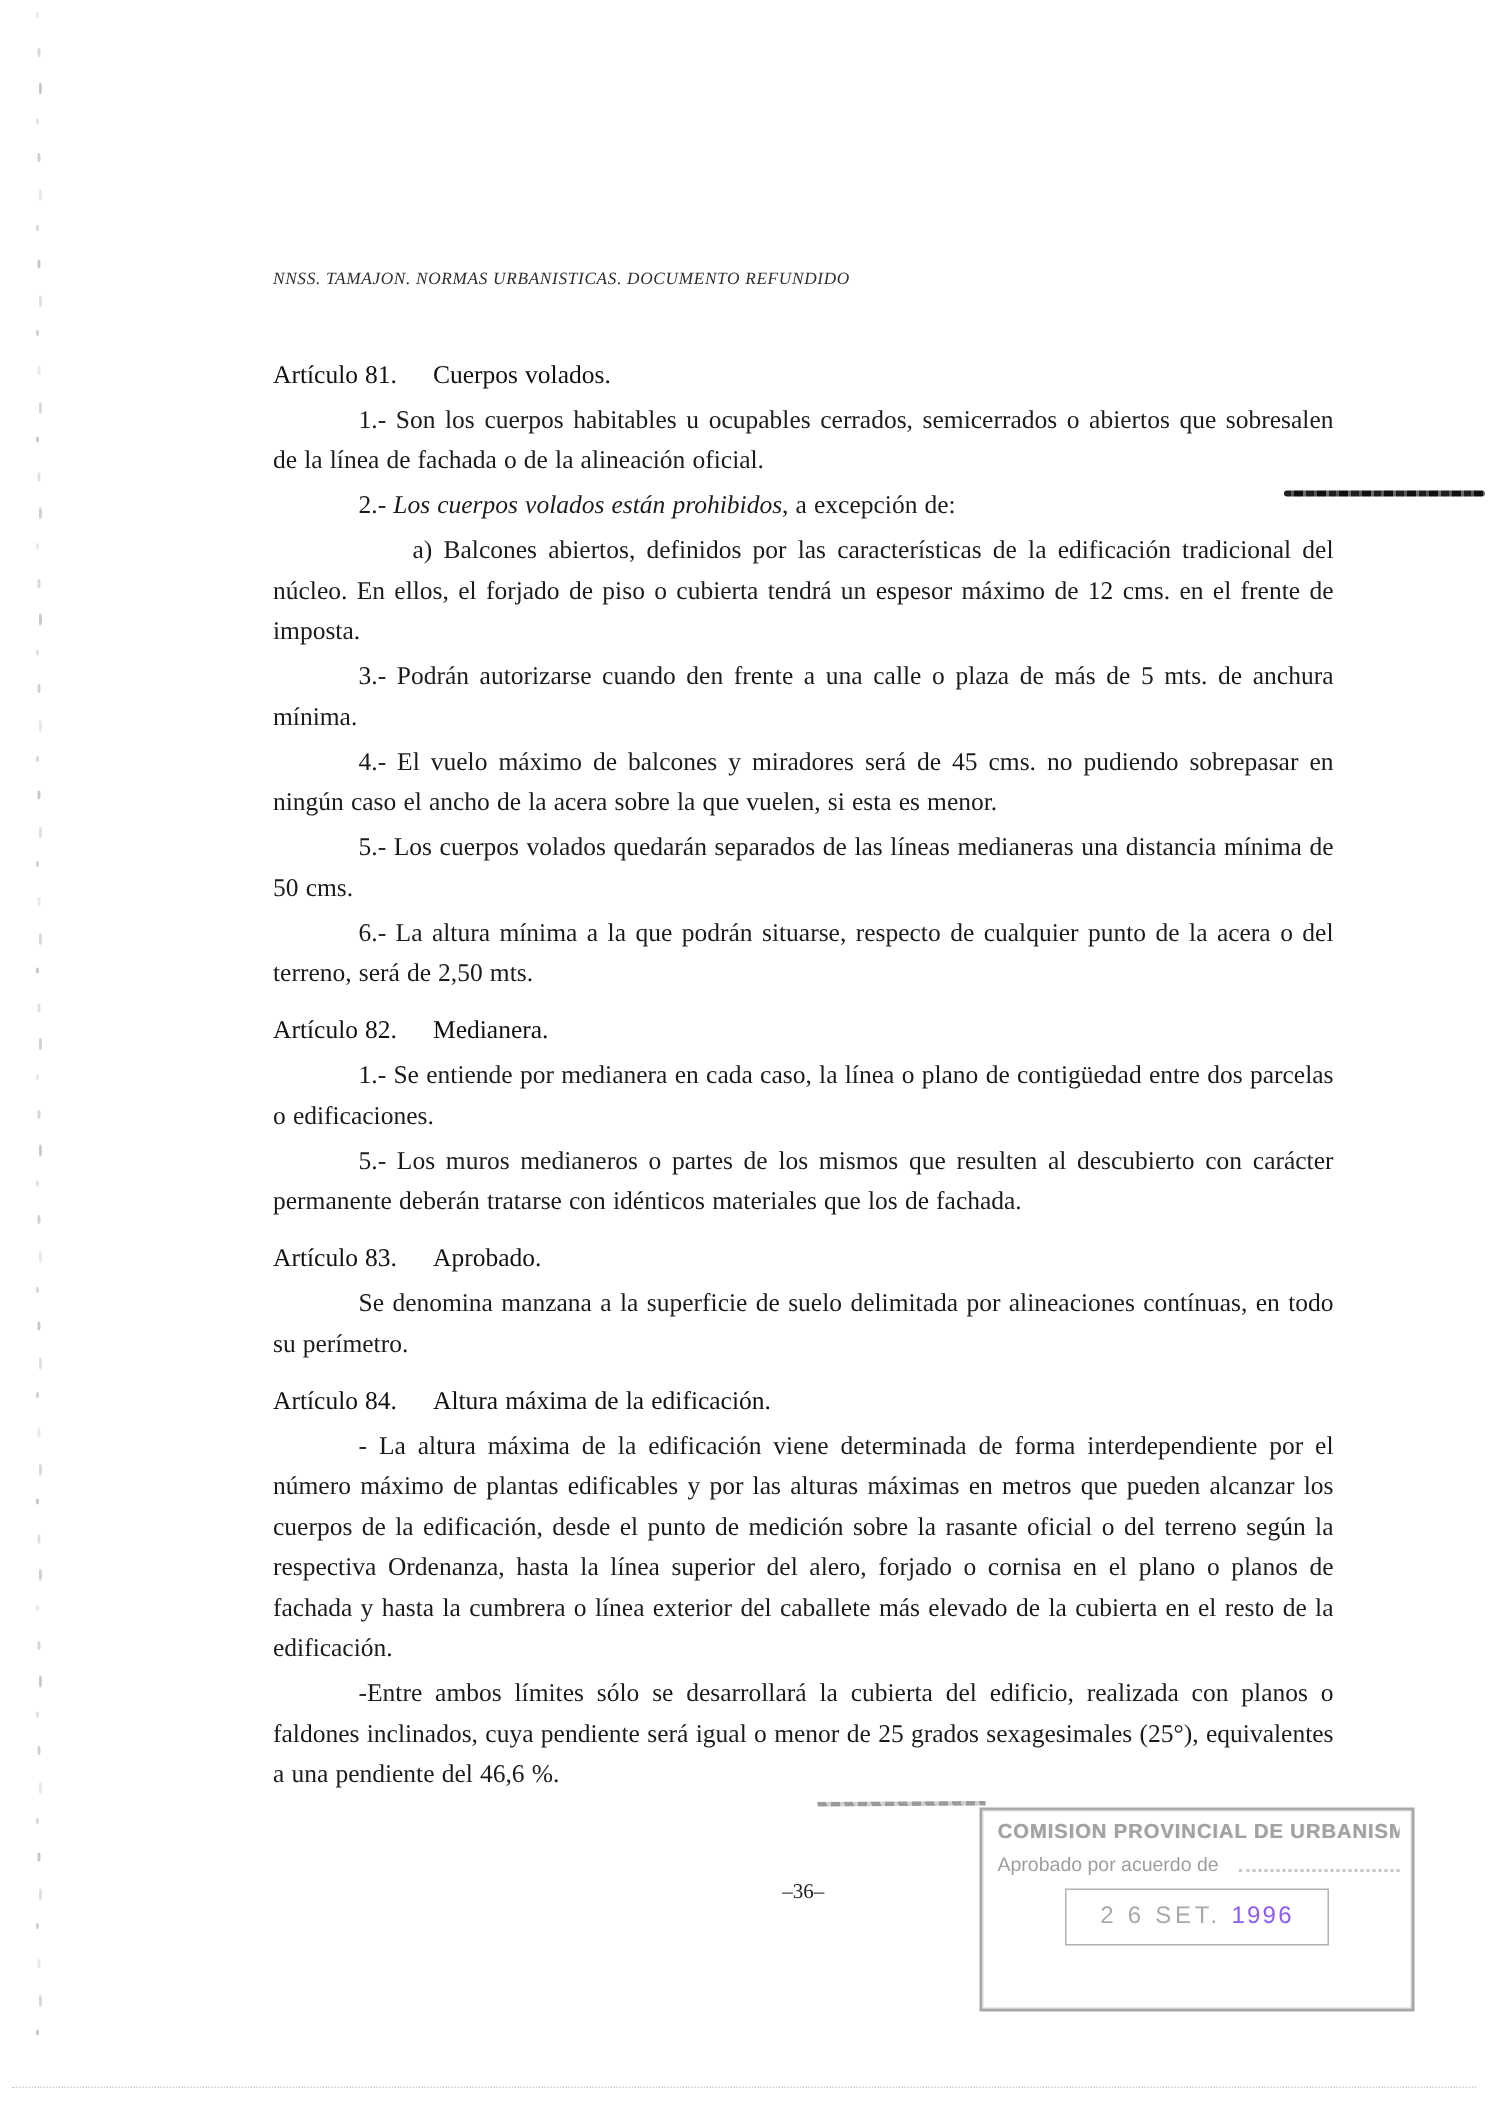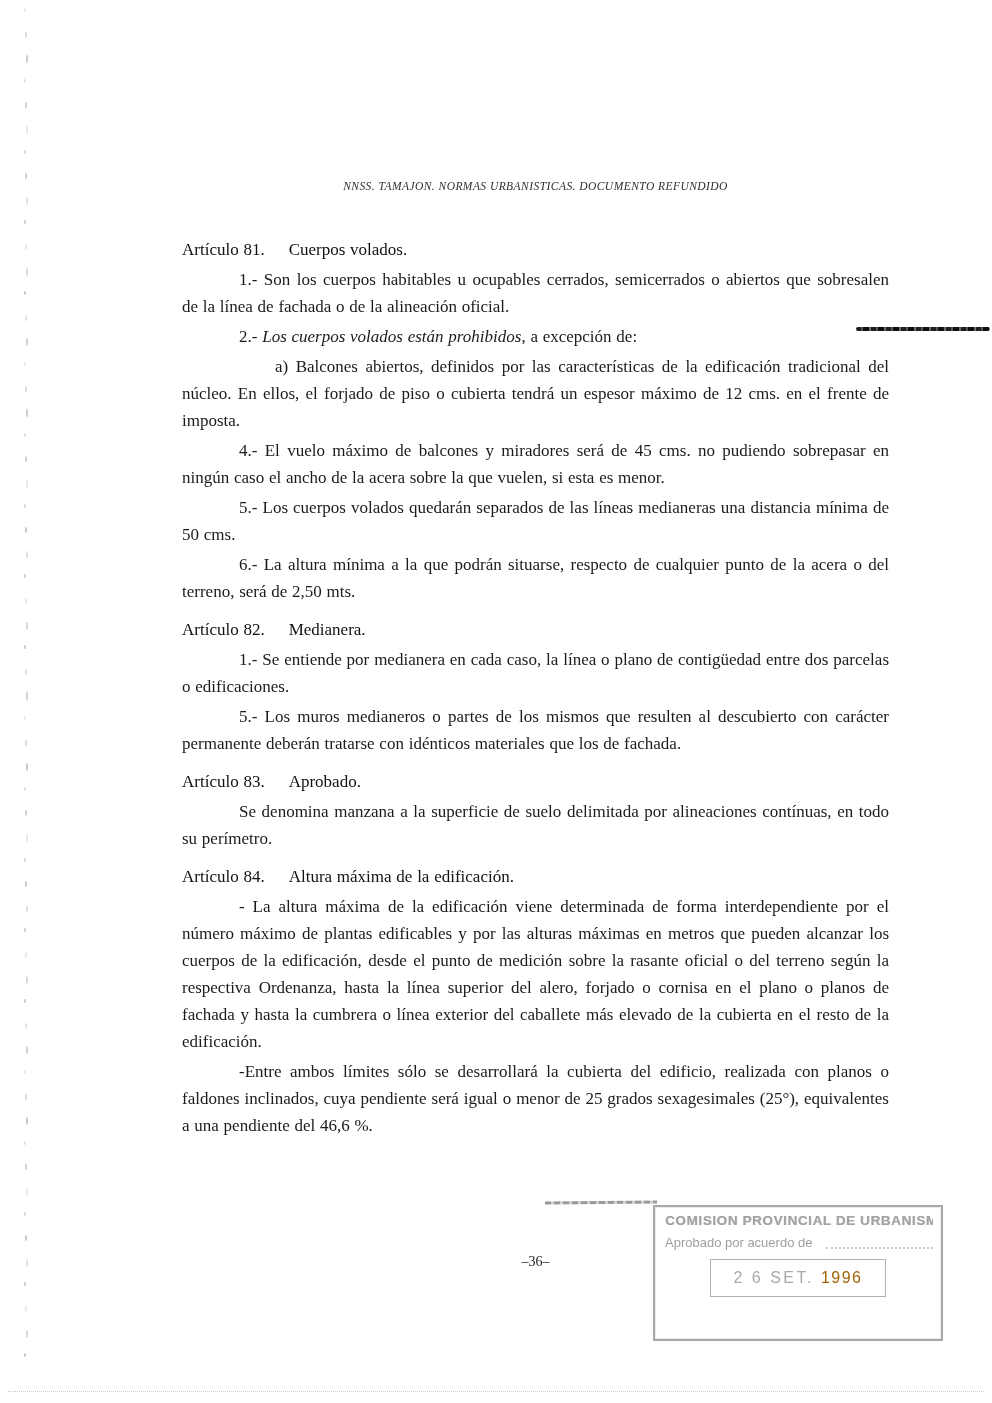--- a/index.html
+++ b/index.html
@@ -9,21 +9,21 @@
     position: relative;
     overflow: hidden;
     font-family: "Liberation Serif", serif;
     color: #1b1b1b;
   }
   .page { position: absolute; inset: 0; }
 
   .running-header {
     position: absolute;
     top: 180px; left: 182px; width: 707px;
-    text-align: center;
+    text-align: left;
     font-style: italic;
     font-size: 11.5px;
     letter-spacing: 0.45px;
     color: #2e2e2e;
     white-space: nowrap;
   }
 
   .content {
     position: absolute;
     top: 236px; left: 182px; width: 707px;
@@ -72,21 +72,21 @@
     font-weight: bold;
     font-size: 13.5px;
     letter-spacing: 0.6px;
     color: #a2a2a2;
     text-shadow: 0.5px 0 0 #c9c9c9;
     white-space: nowrap;
     overflow: hidden;
   }
   .stamp-approval {
     display: flex;
-    align-items: center;
+    align-items: flex-start;
     margin: 7px 8px 0 10px;
     font-size: 13px;
     color: #9e9e9e;
   }
   .stamp-dots {
     flex: 1;
     margin-left: 14px;
     border-bottom: 2px dotted #c6c6c6;
     height: 11px;
   }
@@ -95,21 +95,21 @@
     width: 176px; height: 38px;
     border: 1.5px solid #b2b2b2;
     text-align: center;
     line-height: 36px;
     font-size: 16px;
     letter-spacing: 2.5px;
     color: #a9a9a9;
     box-sizing: border-box;
     white-space: nowrap;
   }
-  .stamp-year { color: #a16207; letter-spacing: 1.5px; }
+  .stamp-year { color: #8b5cf6; letter-spacing: 1.5px; }
 
   
   .strike-line {
     position: absolute;
     left: 545px; top: 1201px;
     width: 112px; height: 3px;
     background: repeating-linear-gradient(90deg, #9a9a9a 0 6px, #cfcfcf 6px 9px);
     transform: rotate(-0.4deg);
   }
 
@@ -144,20 +144,21 @@
   <div class="running-header">NNSS. TAMAJON. NORMAS URBANISTICAS. DOCUMENTO REFUNDIDO</div>
 
   <div class="content">
 
     <h2 class="art-heading">
       <span class="art-num">Artículo 81.</span><span class="art-title">Cuerpos volados.</span>
     </h2>
     <p class="para">1.- Son los cuerpos habitables u ocupables cerrados, semicerrados o abiertos que sobresalen de la línea de fachada o de la alineación oficial.</p>
     <p class="para"><span>2.- </span><em>Los cuerpos volados están prohibidos</em><span>, a excepción de:</span></p>
     <p class="para sub">a) Balcones abiertos, definidos por las características de la edificación tradicional del núcleo. En ellos, el forjado de piso o cubierta tendrá un espesor máximo de 12 cms. en el frente de imposta.</p>
+    <p class="para">3.- Podrán autorizarse cuando den frente a una calle o plaza de más de 5 mts. de anchura mínima.</p>
     <p class="para">4.- El vuelo máximo de balcones y miradores será de 45 cms. no pudiendo sobrepasar en ningún caso el ancho de la acera sobre la que vuelen, si esta es menor.</p>
     <p class="para">5.- Los cuerpos volados quedarán separados de las líneas medianeras una distancia mínima de 50 cms.</p>
     <p class="para">6.- La altura mínima a la que podrán situarse, respecto de cualquier punto de la acera o del terreno, será de 2,50 mts.</p>
 
     <h2 class="art-heading">
       <span class="art-num">Artículo 82.</span><span class="art-title">Medianera.</span>
     </h2>
     <p class="para">1.- Se entiende por medianera en cada caso, la línea o plano de contigüedad entre dos parcelas o edificaciones.</p>
     <p class="para">5.- Los muros medianeros o partes de los mismos que resulten al descubierto con carácter permanente deberán tratarse con idénticos materiales que los de fachada.</p>
 

